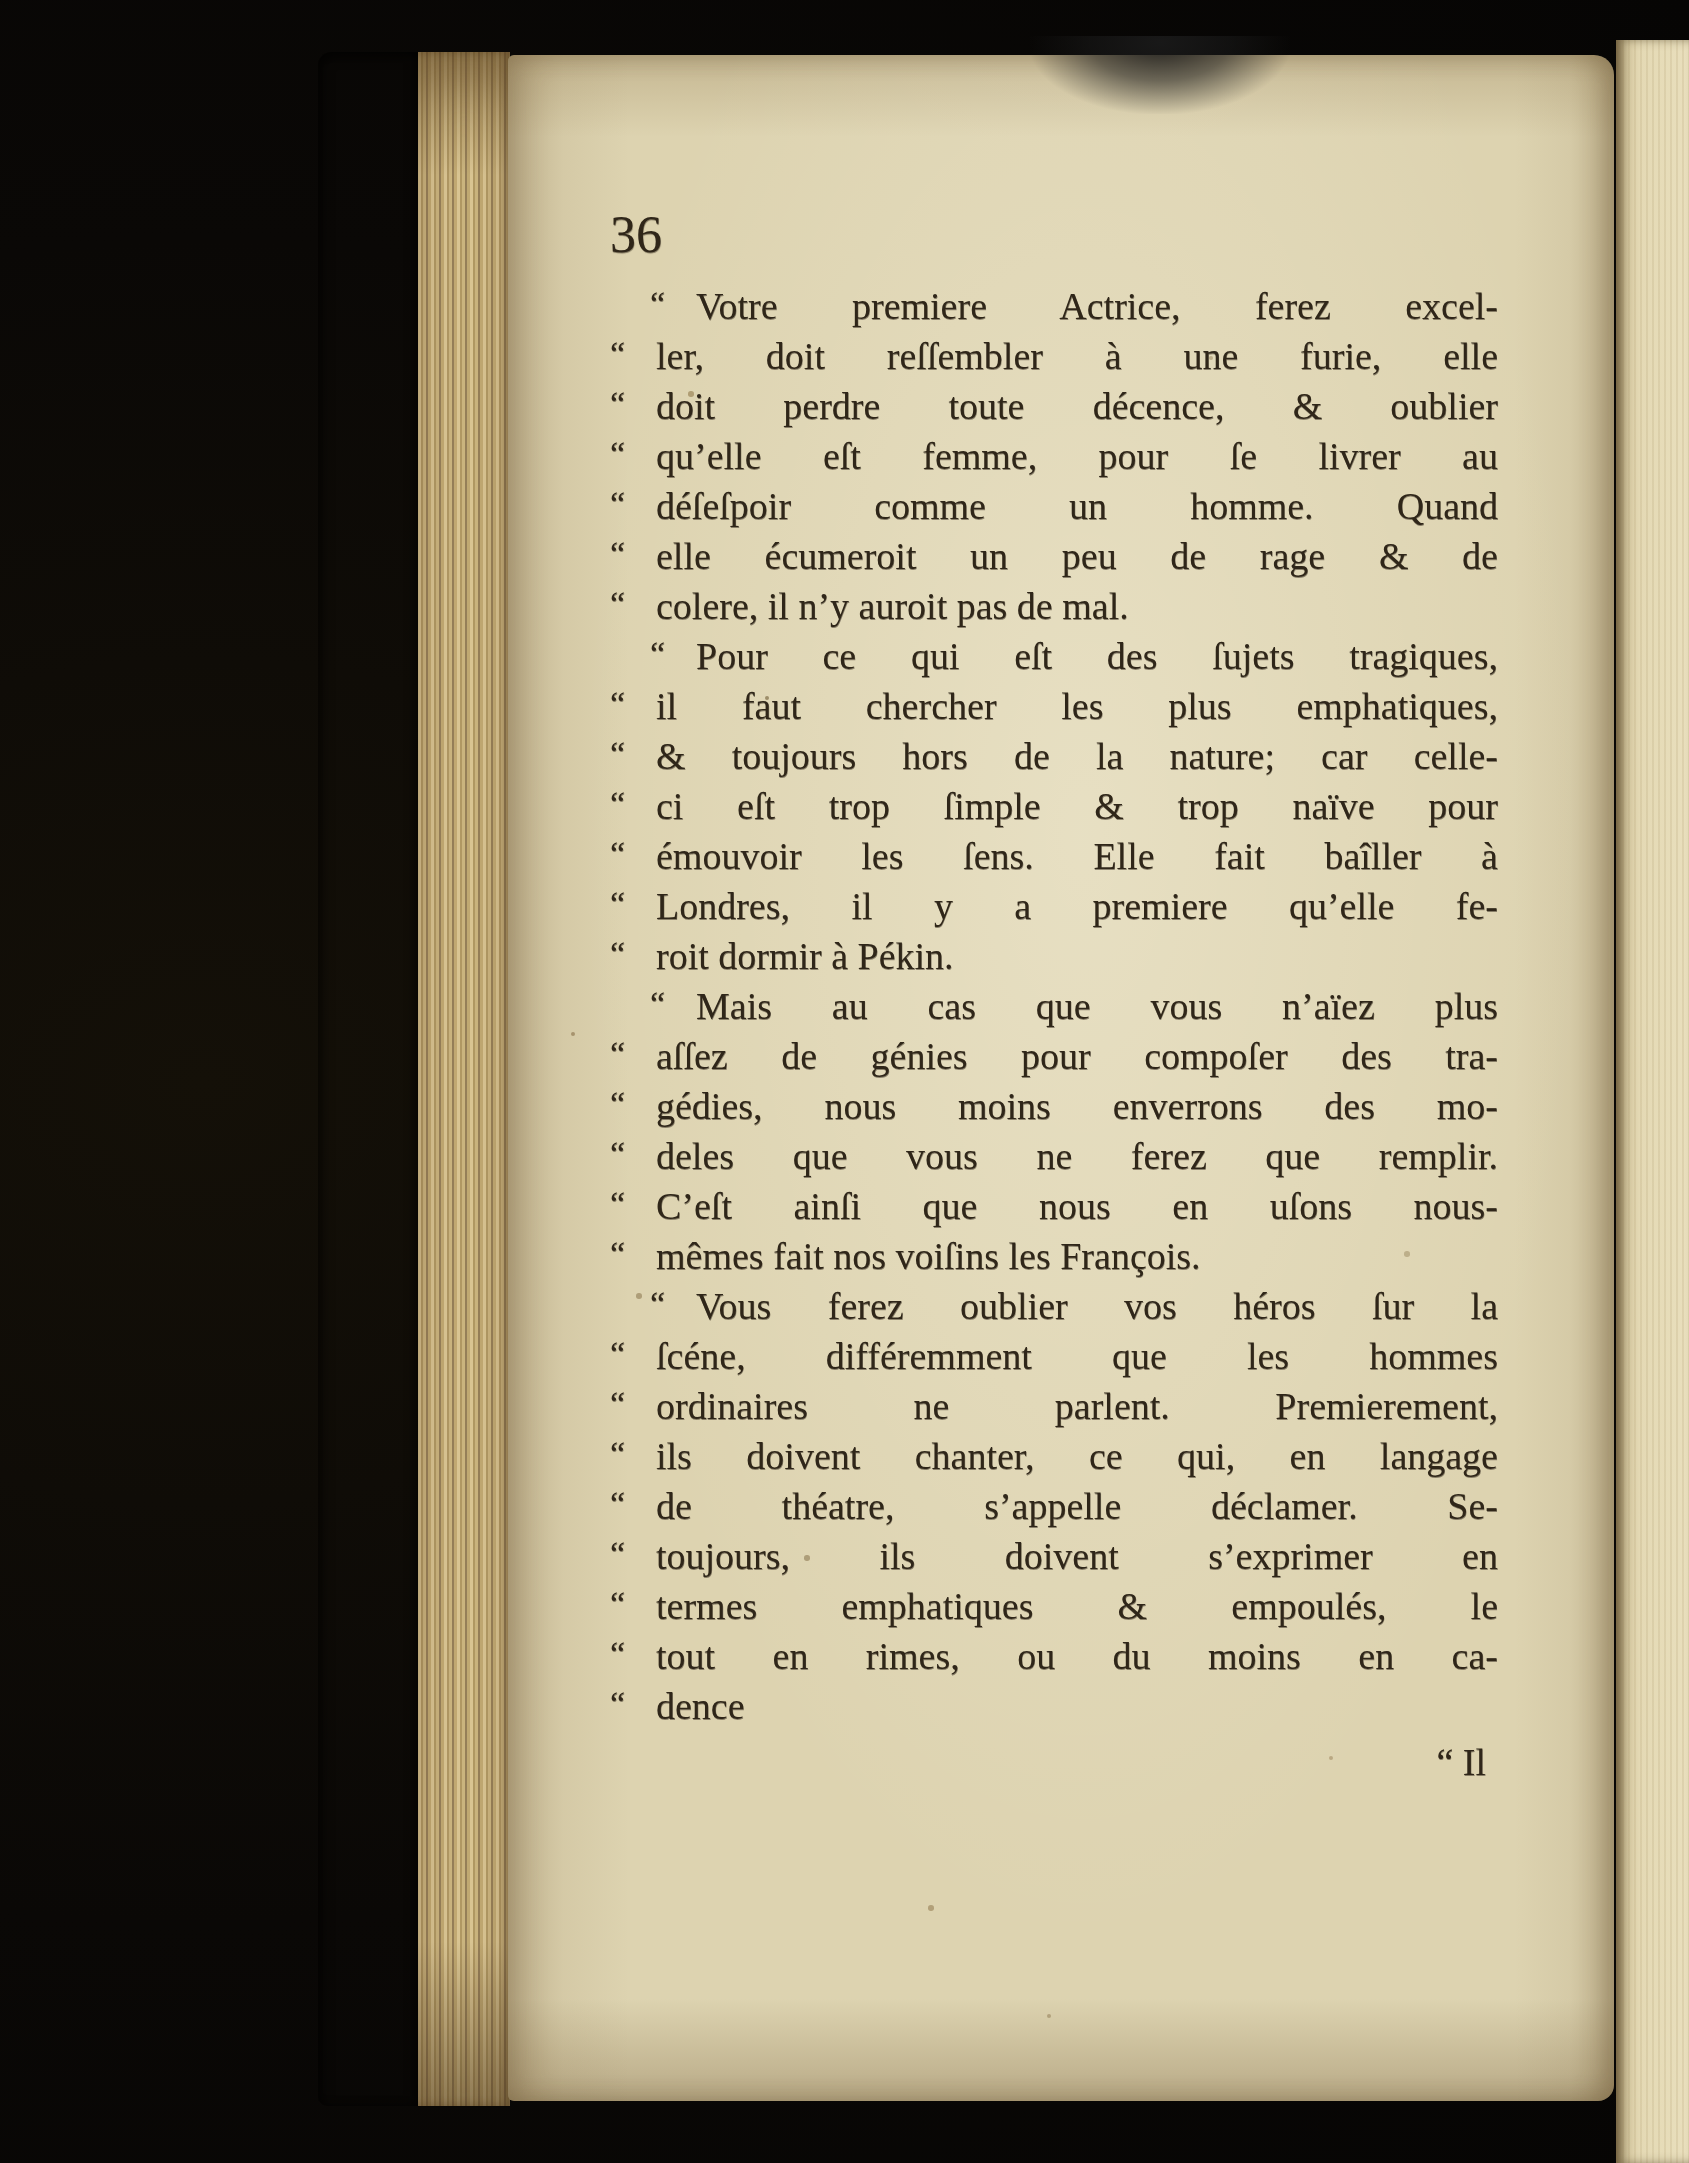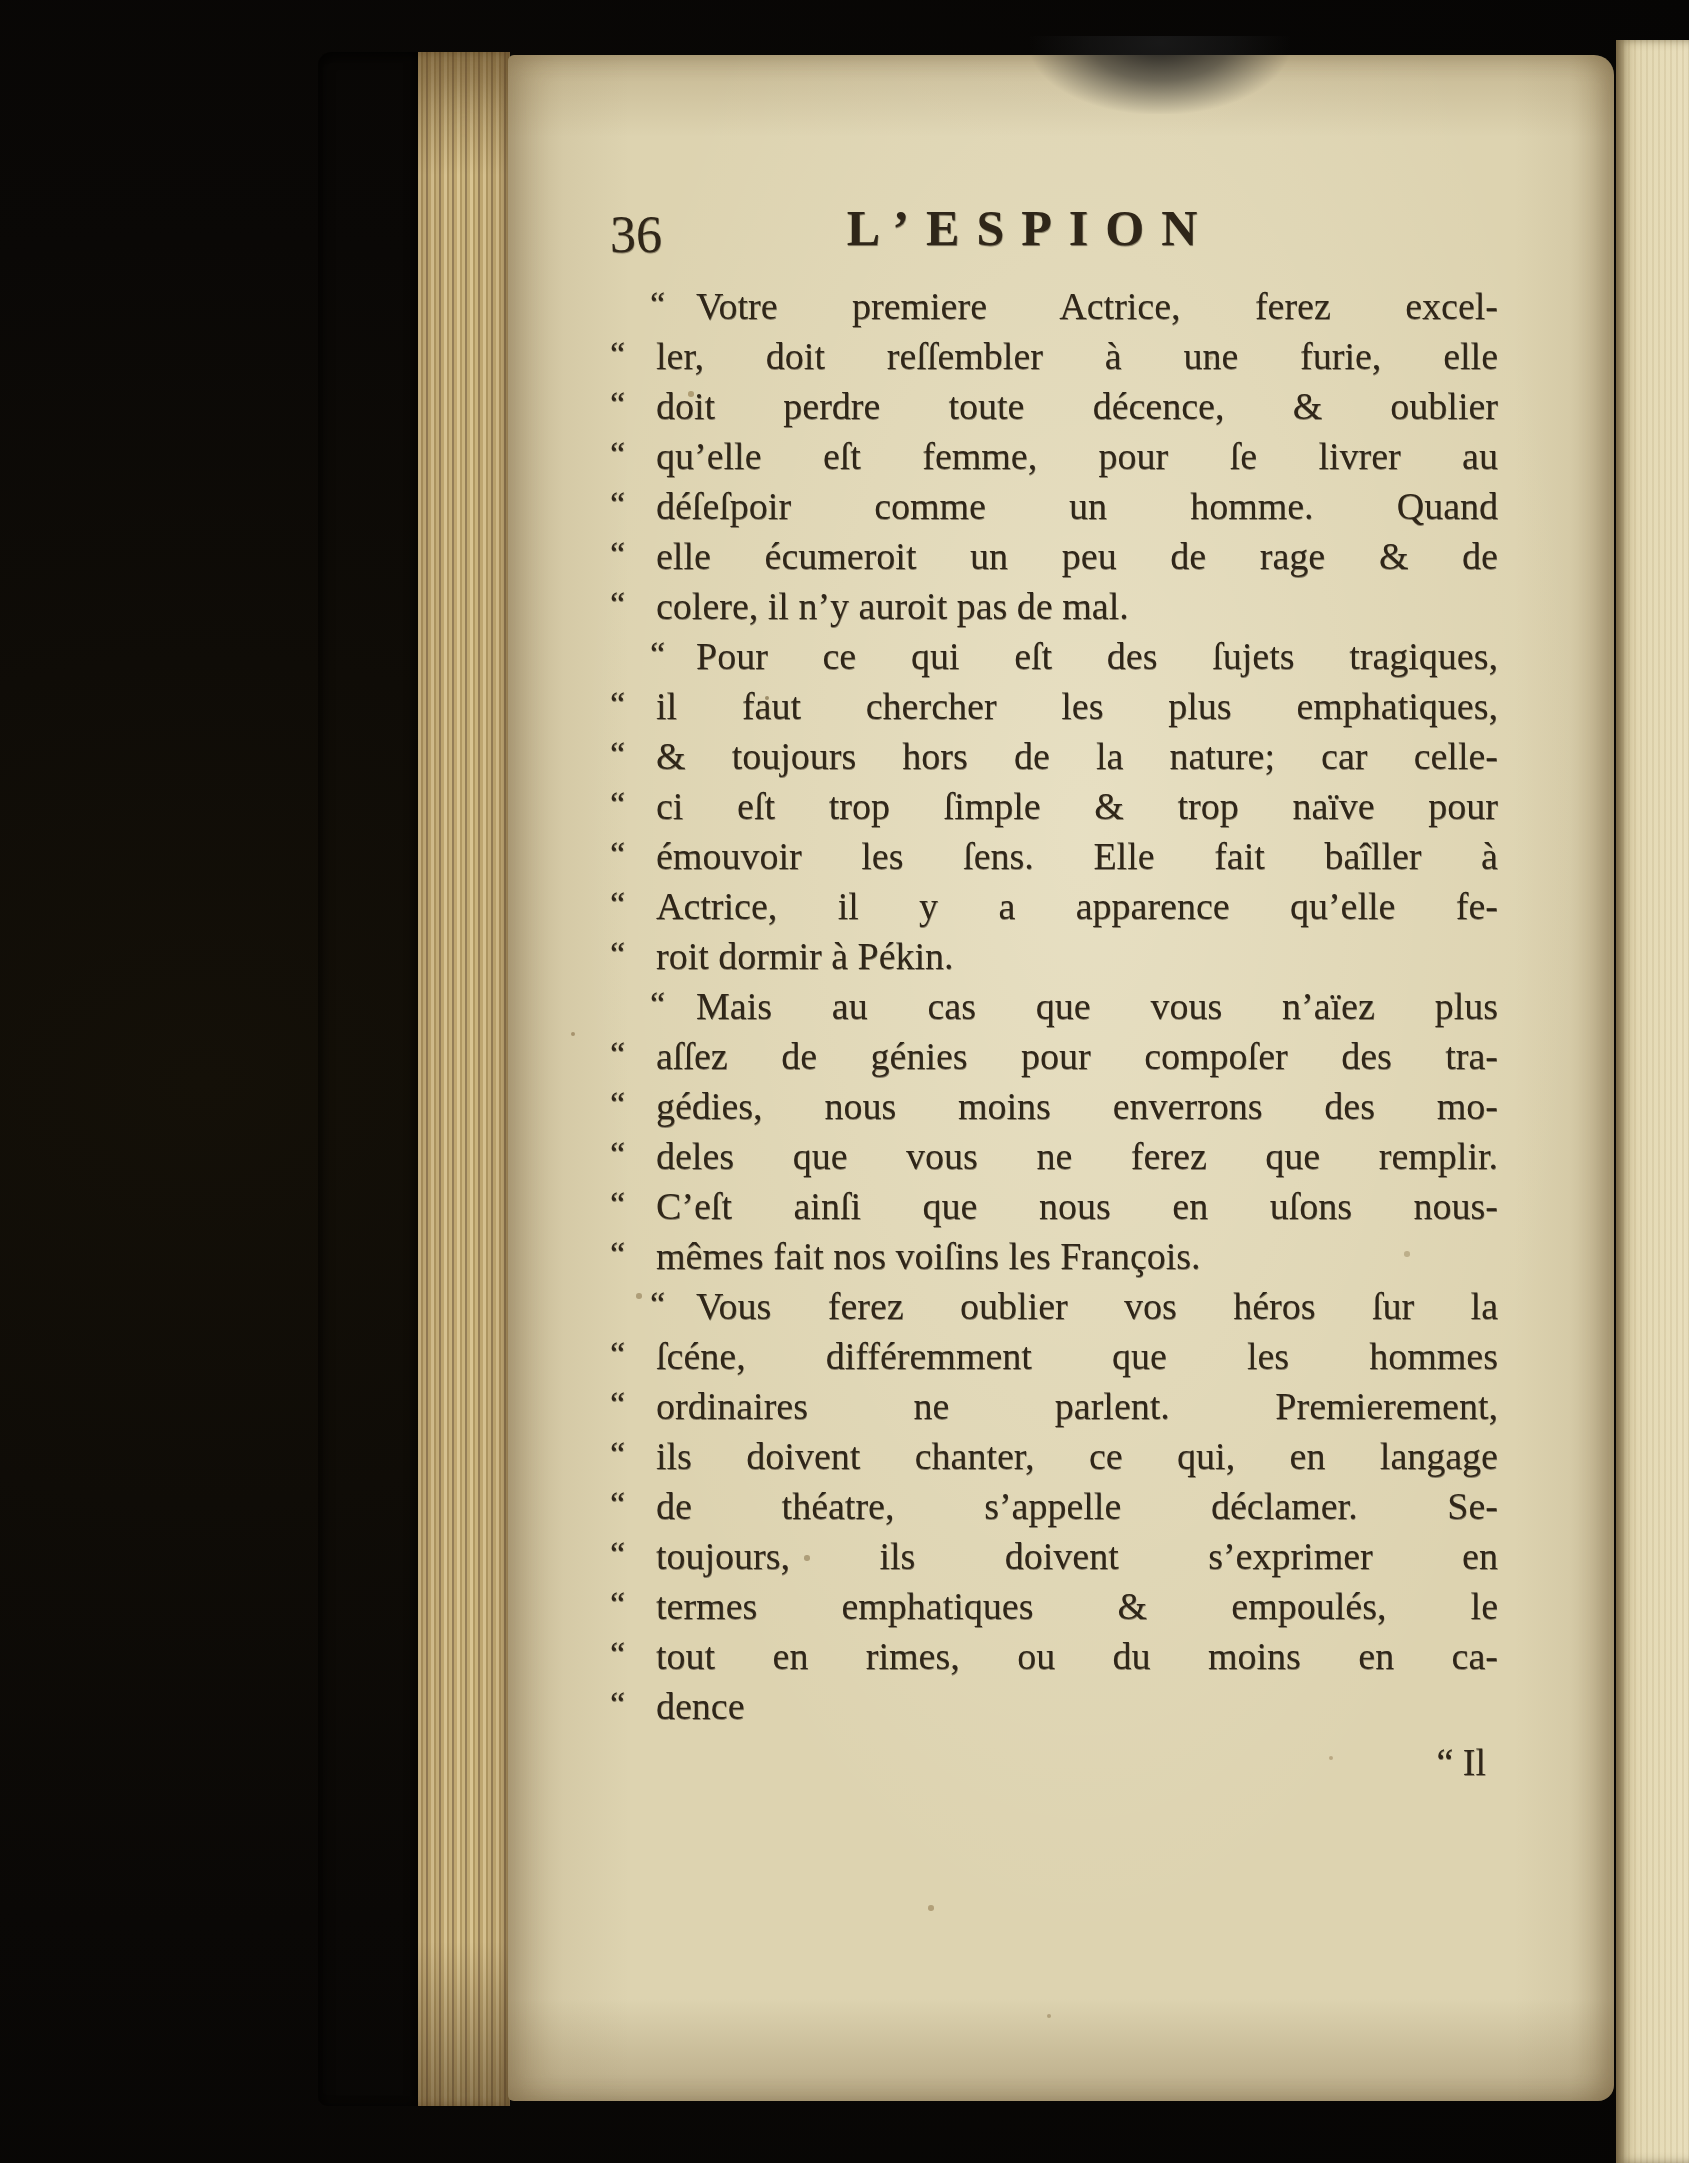--- a/index.html
+++ b/index.html
@@ -111,21 +111,20 @@
 </head>
 <body>
 
 <div class="photo">
   <div class="board"></div>
   <div class="edges"></div>
 
   <div class="page">
     <div class="specks"></div>
     <div class="folio">36</div>
-    <div class="title">L’ESPION</div>
     <div class="lines">
         <div class="line indent just">
           <span class="q">“</span>
           <span class="t">Votre premiere Actrice, ferez excel-</span>
         </div>
         <div class="line just">
           <span class="q">“</span>
           <span class="t">ler, doit reſſembler à une furie, elle</span>
         </div>
         <div class="line just">
@@ -163,21 +162,21 @@
         <div class="line just">
           <span class="q">“</span>
           <span class="t">ci eſt trop ſimple &amp; trop naïve pour</span>
         </div>
         <div class="line just">
           <span class="q">“</span>
           <span class="t">émouvoir les ſens. Elle fait baîller à</span>
         </div>
         <div class="line just">
           <span class="q">“</span>
-          <span class="t">Actrice, il y a apparence qu’elle fe-</span>
+          <span class="t">Londres, il y a premiere qu’elle fe-</span>
         </div>
         <div class="line">
           <span class="q">“</span>
           <span class="t">roit dormir à Pékin.</span>
         </div>
         <div class="line indent just">
           <span class="q">“</span>
           <span class="t">Mais au cas que vous n’aïez plus</span>
         </div>
         <div class="line just">

